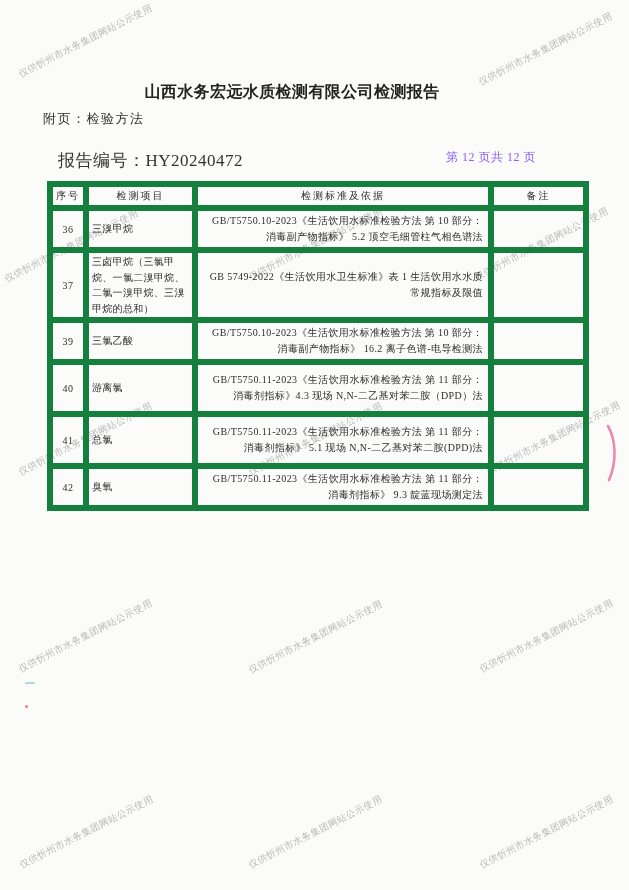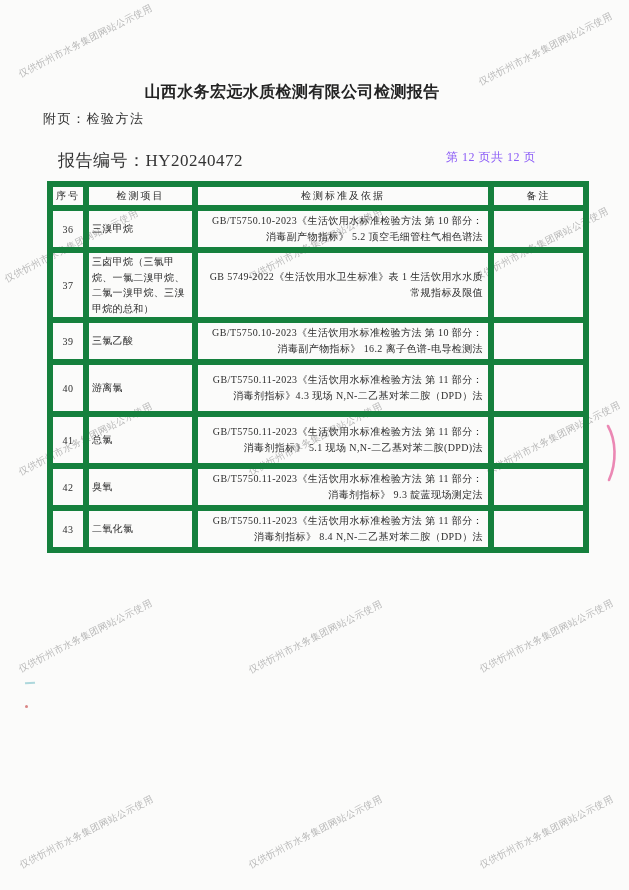--- a/index.html
+++ b/index.html
@@ -179,23 +179,17 @@
           <td class="c-item">总氯</td>
           <td class="c-std">GB/T5750.11-2023《生活饮用水标准检验方法 第 11 部分：消毒剂指标》 5.1 现场 N,N-二乙基对苯二胺(DPD)法</td>
           <td class="c-note"></td>
         </tr>
         <tr class="r6">
           <td class="c-no">42</td>
           <td class="c-item">臭氧</td>
           <td class="c-std">GB/T5750.11-2023《生活饮用水标准检验方法 第 11 部分：消毒剂指标》 9.3 靛蓝现场测定法</td>
           <td class="c-note"></td>
         </tr>
-        <tr class="r7">
-          <td class="c-no">43</td>
-          <td class="c-item">二氧化氯</td>
-          <td class="c-std">GB/T5750.11-2023《生活饮用水标准检验方法 第 11 部分：消毒剂指标》 8.4 N,N-二乙基对苯二胺（DPD）法</td>
-          <td class="c-note"></td>
-        </tr>
       </tbody>
     </table>
   </div>
 
 </div>
 
 </body></html>

